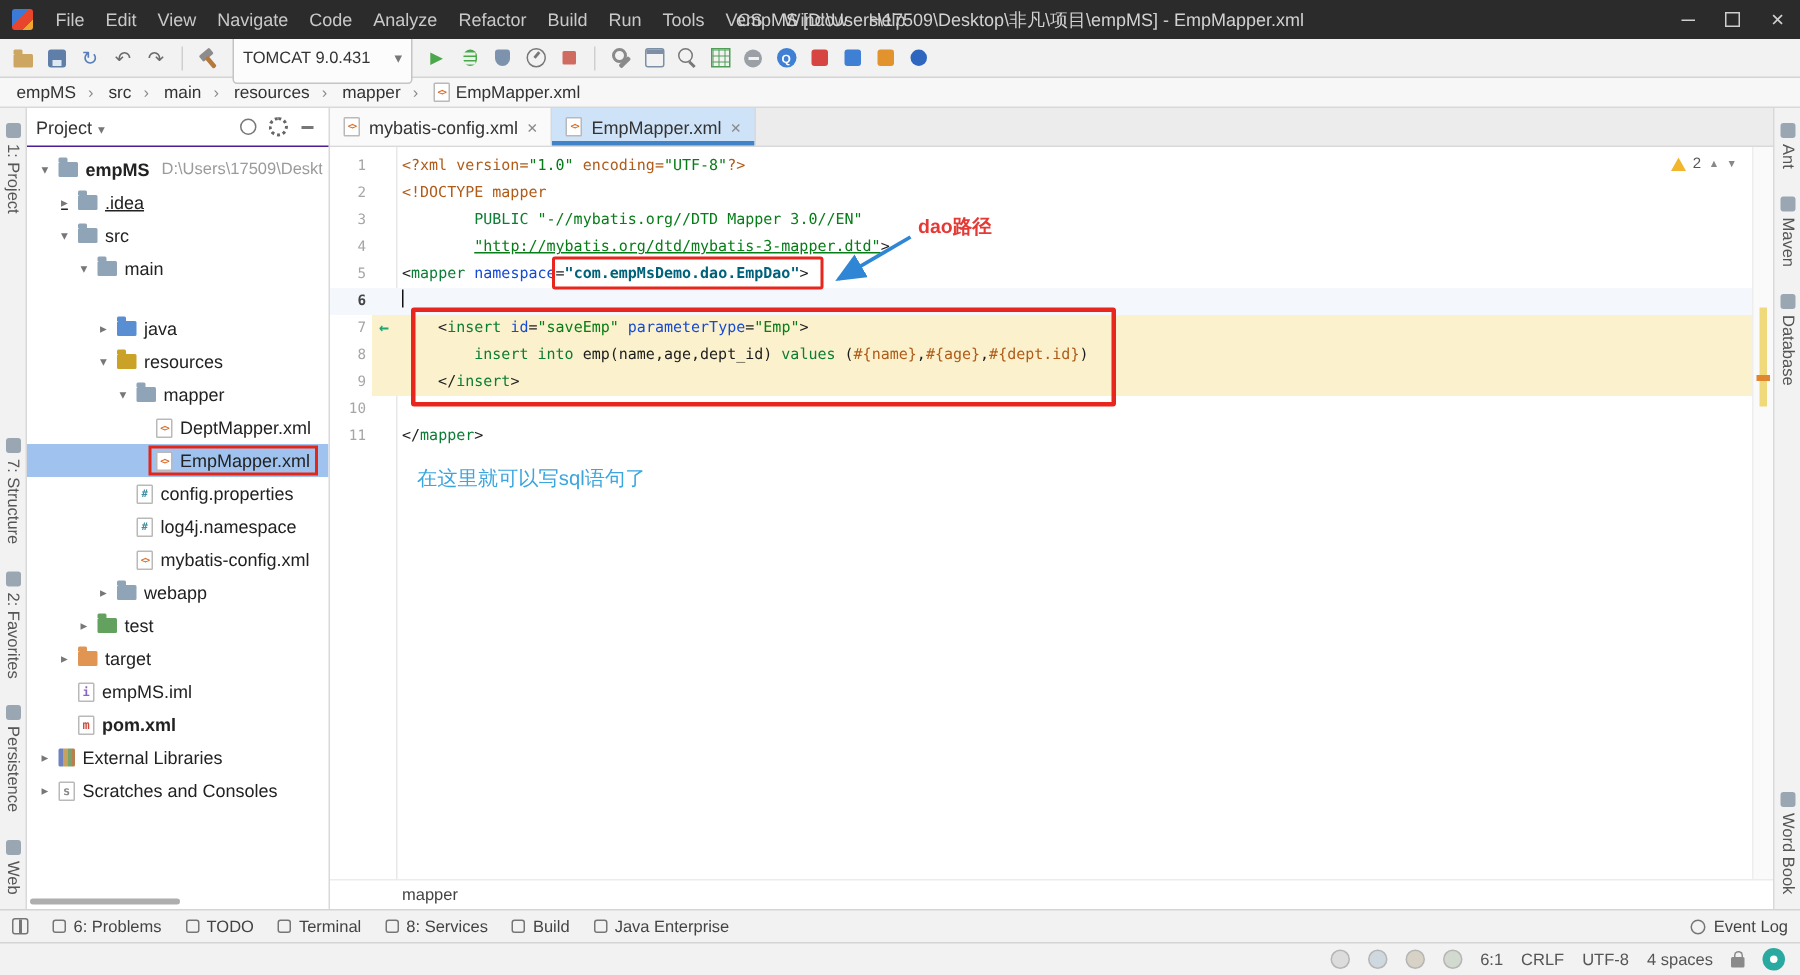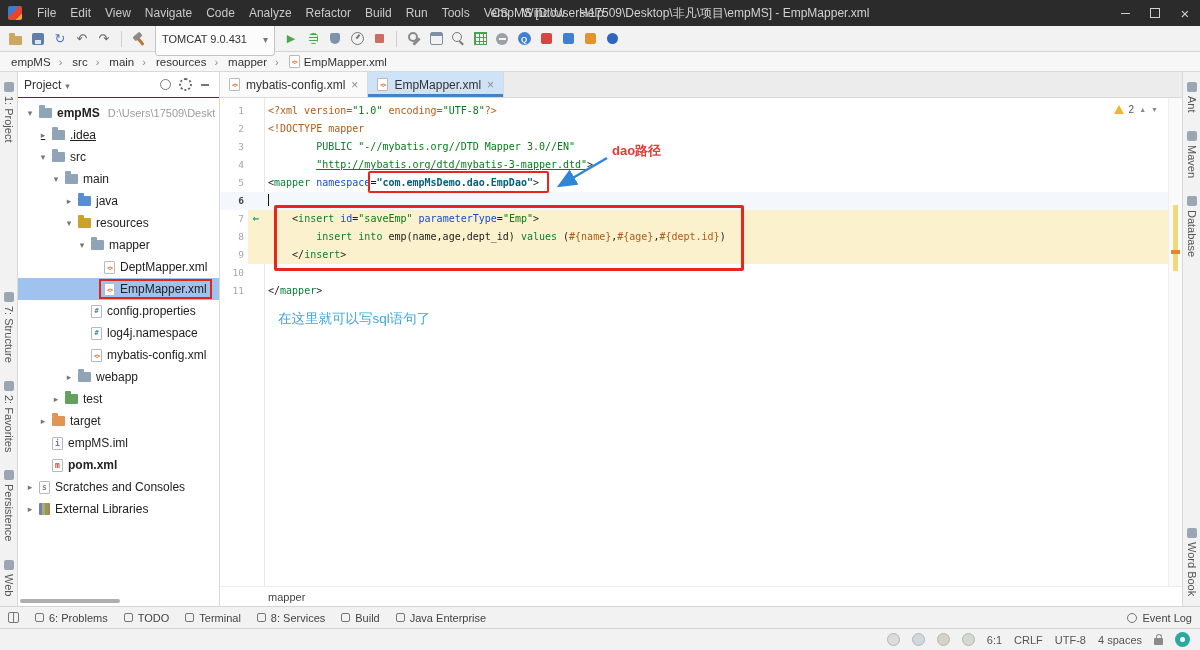--- a/index.html
+++ b/index.html
@@ -309,21 +309,21 @@
             <span class="tlabel">src</span>
           </span>
         </div>
         <div class="trow" style="padding-left: 32px;">
           <span class="tchev open"></span>
           <span class="tinner">
             <span class="fold-ic"></span>
             <span class="tlabel">main</span>
           </span>
         </div>
-        <div class="trow" style="padding-left: 45px;">
+        <div class="trow" style="padding-left: 45px; margin-top: 18px;">
           <span class="tchev closed"></span>
           <span class="tinner">
             <span class="fold-ic blue"></span>
             <span class="tlabel">java</span>
           </span>
         </div>
         <div class="trow" style="padding-left: 45px;">
           <span class="tchev open"></span>
           <span class="tinner">
             <span class="fold-ic yellow"></span>
@@ -403,29 +403,29 @@
         <div class="trow" style="padding-left: 19px; font-weight: bold;">
           <span class="tchev"></span>
           <span class="tinner">
             <span class="file maven"></span>
             <span class="tlabel">pom.xml</span>
           </span>
         </div>
         <div class="trow" style="padding-left: 6px;">
           <span class="tchev closed"></span>
           <span class="tinner">
+            <span class="lib-icon"></span>
+            <span class="tlabel">External Libraries</span>
+          </span>
+        </div>
+        <div class="trow" style="padding-left: 6px;">
+          <span class="tchev closed"></span>
+          <span class="tinner">
             <span class="file scratch"></span>
             <span class="tlabel">Scratches and Consoles</span>
-          </span>
-        </div>
-        <div class="trow" style="padding-left: 6px;">
-          <span class="tchev closed"></span>
-          <span class="tinner">
-            <span class="lib-icon"></span>
-            <span class="tlabel">External Libraries</span>
           </span>
         </div>
       </div>
     <div class="proj-hscroll"></div>
   </div>
 
   <div class="editor">
     <div class="tabs" id="tabs">
         <div class="tab">
           <span class="file xml"></span>

